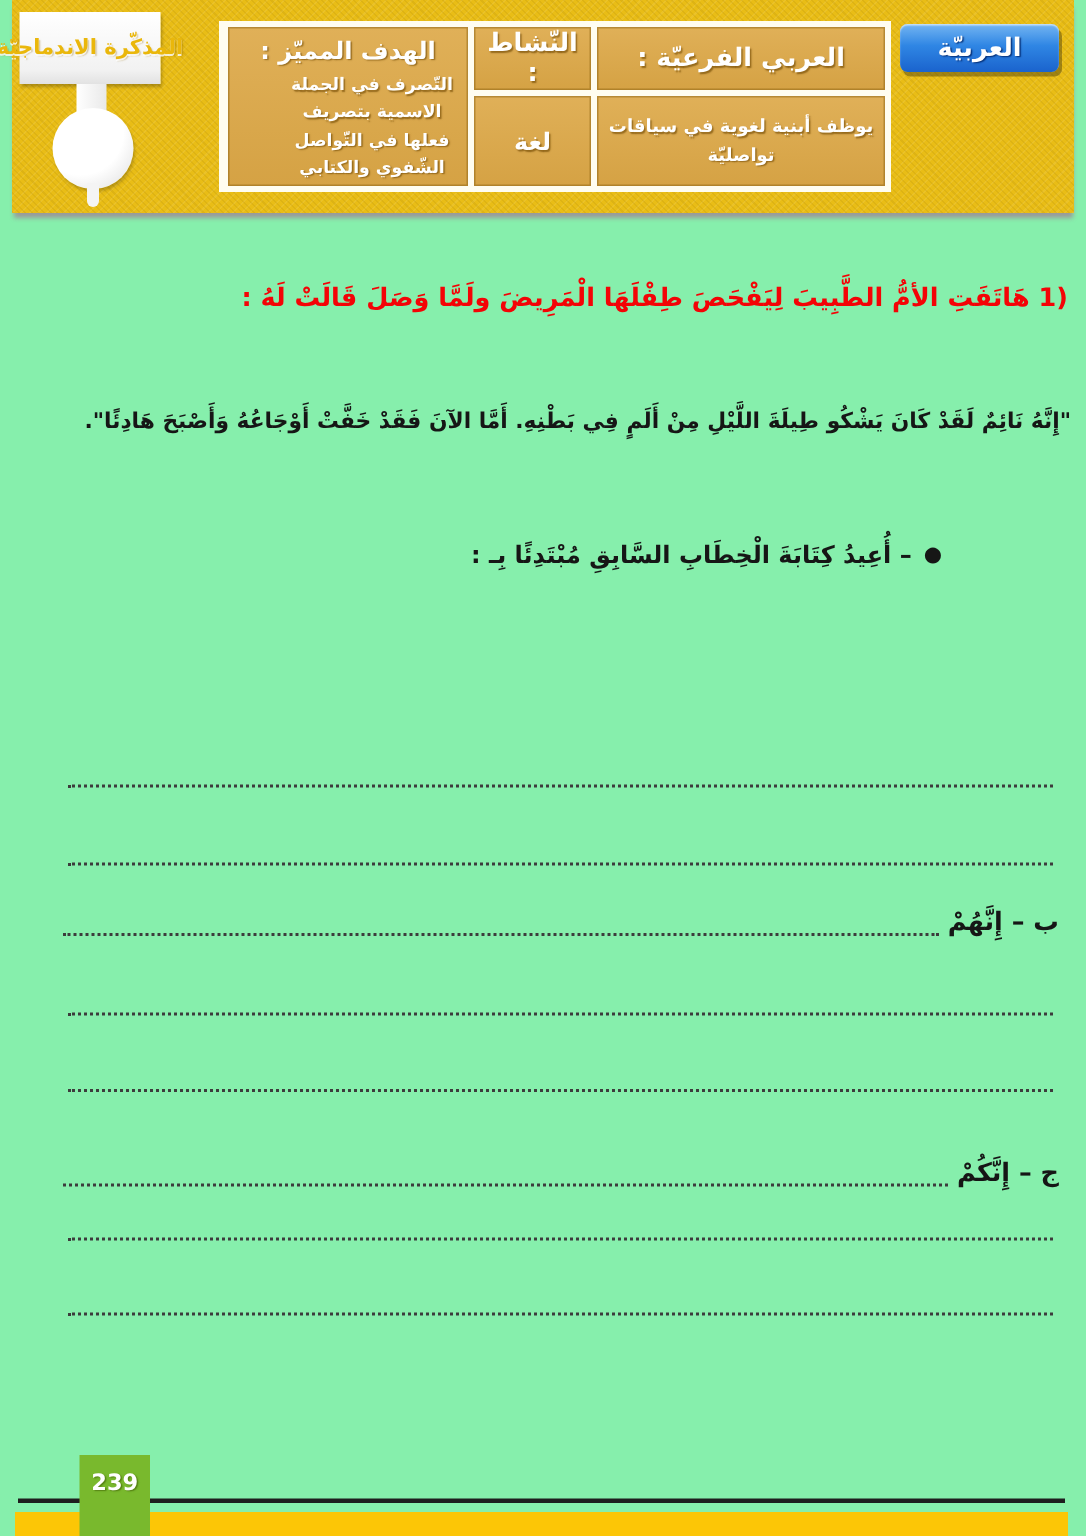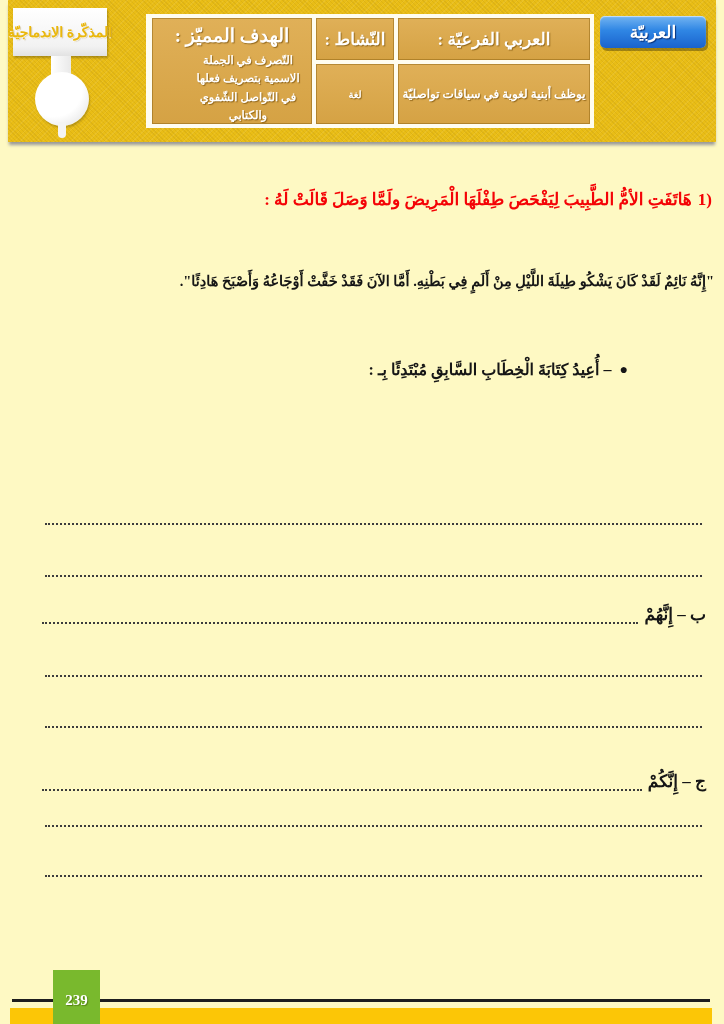--- a/index.html
+++ b/index.html
@@ -2,21 +2,21 @@
 <html lang="ar" dir="rtl"><head>
 <meta charset="utf-8">
 <style>
   * { box-sizing: border-box; margin: 0; padding: 0; }
   html, body { background: #ffffff; }
   body {
     width: 724px; height: 1024px;
     font-family: "DejaVu Sans", sans-serif;
     position: relative; overflow: hidden;
   }
-  .page { position: absolute; inset: 0; background: #fef9c3; font-family: Liberation Serif, serif; }
+  .page { position: absolute; inset: 0; background: #86efac; }
 
   
   .header {
     position: absolute; top: 0; left: 8px; right: 8px; height: 142px;
     background-color: #e9bd16;
     background-image:
       repeating-linear-gradient(45deg, rgba(120,90,0,0.10) 0 1px, transparent 1px 3px),
       repeating-linear-gradient(-45deg, rgba(255,255,255,0.08) 0 1px, transparent 1px 4px);
     box-shadow: 0 4px 3px -1px #9a9a9a;
   }
@@ -62,26 +62,26 @@
     background: linear-gradient(180deg, #e0b058 0%, #d5a244 100%);
     border: 2px solid #fffdf0;
     box-shadow: inset 0 0 0 1px rgba(130,90,10,0.45);
     display: flex; align-items: center; justify-content: center;
     color: #ffffff; text-align: center;
     text-shadow: 1px 1px 1px rgba(110,70,0,0.65);
     padding: 2px 4px;
   }
   .cell.title { font-size: 17px; font-weight: bold; }
   .cell.small { font-size: 12px; font-weight: bold; line-height: 1.55; }
-  .cell.value { font-size: 10px; font-weight: bold; }
+  .cell.value { font-size: 16px; font-weight: bold; }
   .cell.objective {
     grid-column: 3; grid-row: 1 / 3;
     flex-direction: column; justify-content: flex-start; padding-top: 6px;
   }
-  .objective-title { font-size: 19px; font-weight: bold; margin-bottom: 4px; }
+  .objective-title { font-size: 16px; font-weight: bold; margin-bottom: 4px; }
   .objective-text { font-size: 11.5px; font-weight: bold; line-height: 1.6; margin-left: 32px; }
 
   
   .subject-badge {
     position: absolute; right: 10px; top: 16px; width: 106px; height: 32px;
     background: linear-gradient(180deg, #74b5f2 0%, #2f86e4 45%, #1a63cd 100%);
     border-radius: 5px;
     box-shadow: 2px 3px 0 rgba(70,60,10,0.45), inset 0 1px 1px rgba(255,255,255,0.6);
     display: flex; align-items: center; justify-content: center;
     color: #fff; font-size: 17px; font-weight: bold;
@@ -140,21 +140,21 @@
     background: #1e1e1e;
   }
   .footer-bar {
     position: absolute; bottom: 0; left: 10px; right: 12px; height: 16px;
     background: #fcc606;
   }
   .page-badge {
     position: absolute; bottom: 0; left: 53px; width: 47px; height: 54px;
     background: #79b92d; z-index: 3;
     color: #ffffff; font-size: 15px; font-weight: bold; text-align: center;
-    padding-top: 22px; text-shadow: 1px 1px 1px rgba(60,90,0,0.6);
+    padding-top: 9px; text-shadow: 1px 1px 1px rgba(60,90,0,0.6);
   }
 </style>
 </head>
 <body>
 
 <div class="page">
 
   <div class="header">
 
     <div class="puzzle-rect">

